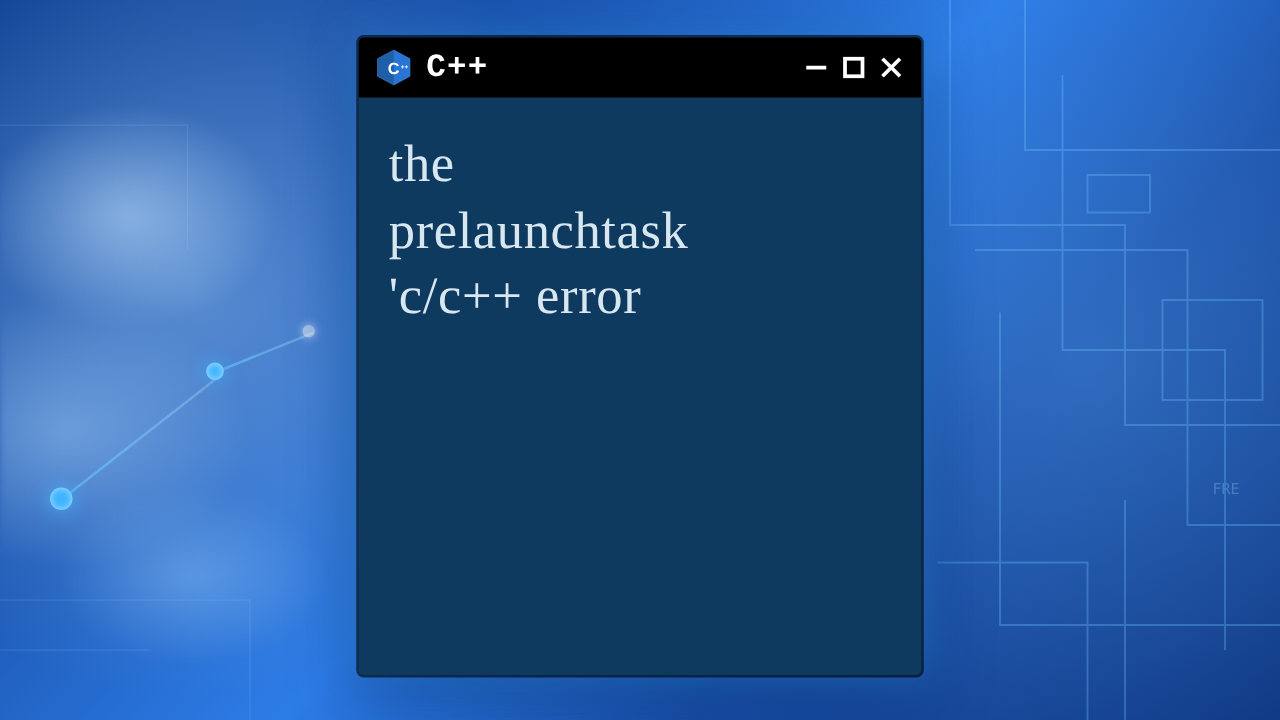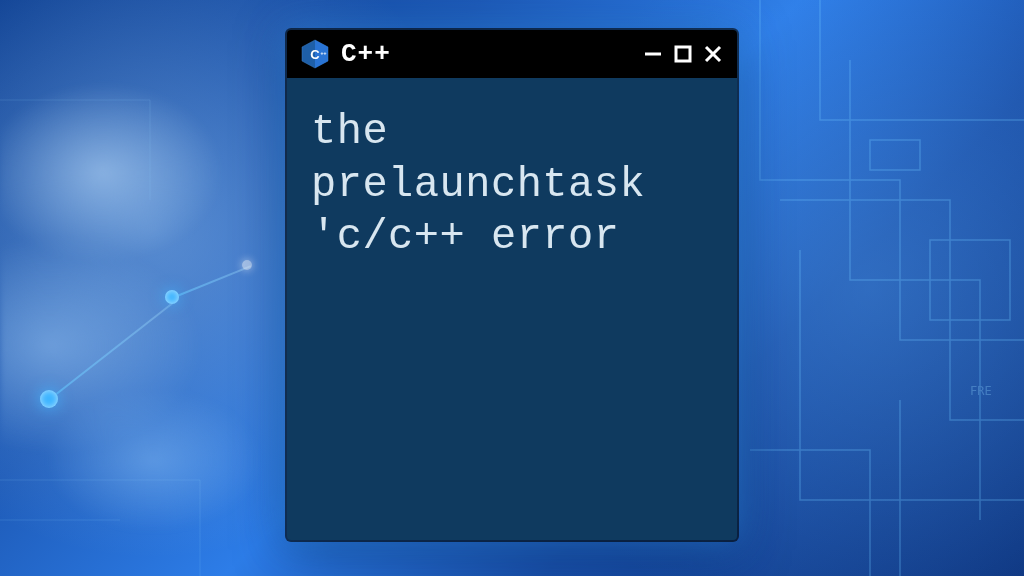--- a/index.html
+++ b/index.html
@@ -128,21 +128,21 @@
       width: 24px;
       height: 24px;
       cursor: pointer;
     }
     
     .window-body {
       padding: 28px 24px;
       color: #d8e6f0;
       font-size: 42px;
       line-height: 1.25;
-      font-family: Liberation Mono, monospace;
+      font-family: Liberation Serif, serif;
       letter-spacing: 0.5px;
       word-wrap: break-word;
       white-space: pre-wrap;
     }
   </style>
 </head>
 <body>
 
 <div class="bg-overlay"></div>
 <div class="clouds"></div>

